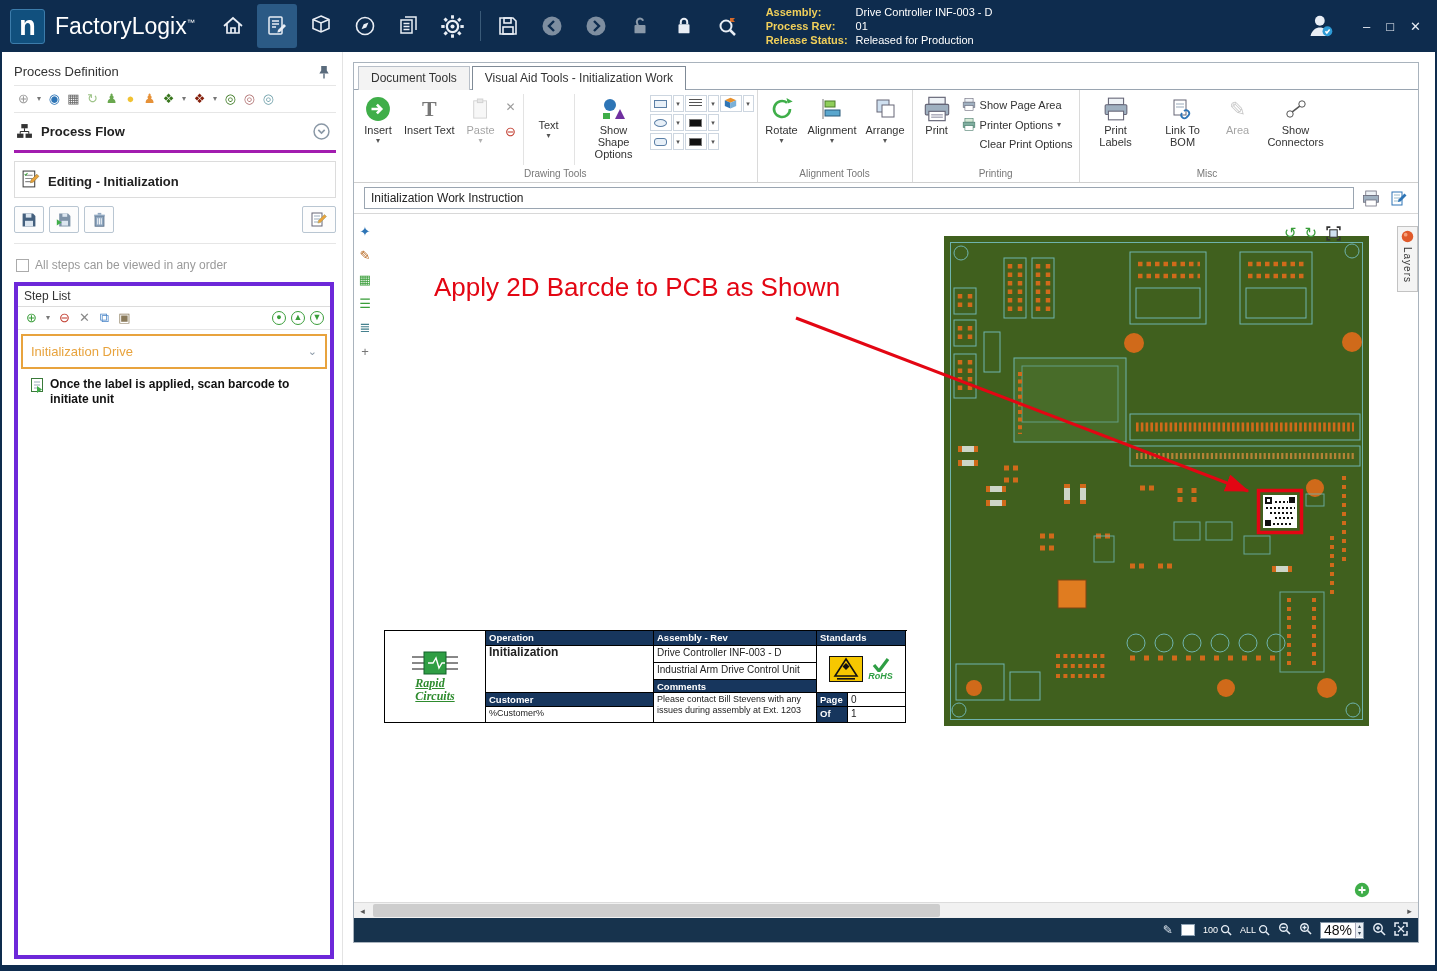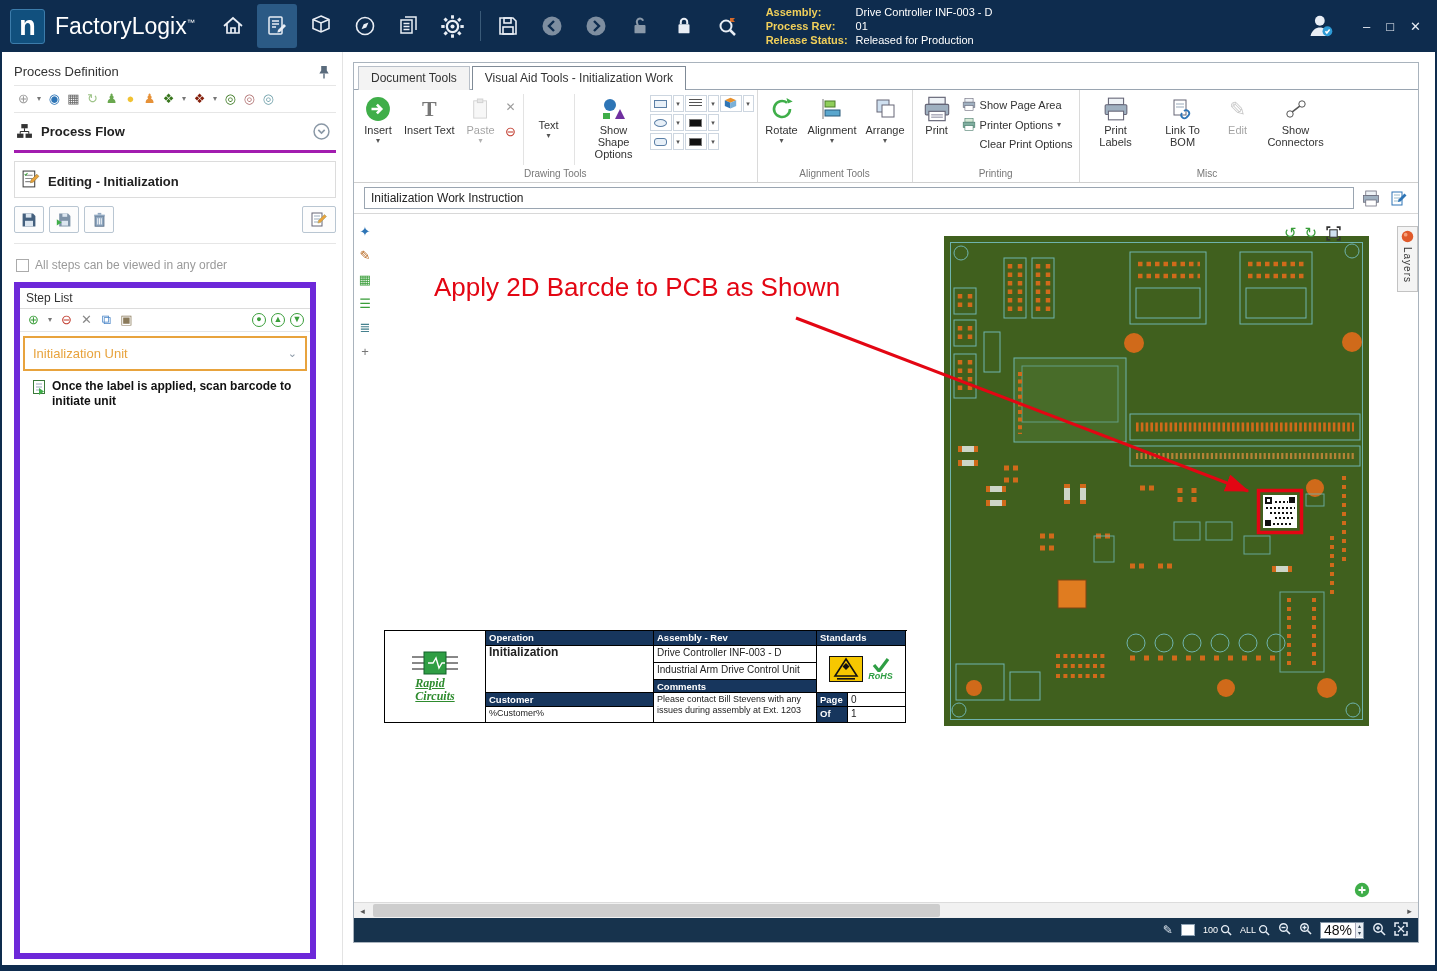--- a/index.html
+++ b/index.html
@@ -32,21 +32,21 @@
 .mi{font-size:13px;line-height:14px;display:inline-block;text-align:center;width:15px}
 .mi.sm{font-size:8px;width:8px;color:#777}
 .lp-procflow{display:flex;align-items:center;gap:8px;padding:10px 6px 10px 2px;border-bottom:3px solid #a21caf;font-weight:bold;font-size:13px;color:#222}
 .lp-procflow .grow{flex:1}
 .lp-editing{display:flex;align-items:flex-end;gap:8px;margin-top:8px;padding:8px 6px;border:1px solid #dcdcdc;font-weight:bold;font-size:13px}
 .lp-actions{display:flex;align-items:center;gap:5px;margin-top:8px;padding-bottom:10px;border-bottom:1px solid #e6e6e6}
 .act-btn{width:30px;height:27px;border:1px solid #b9c6d2;background:#fdfdfd;display:flex;align-items:center;justify-content:center;border-radius:2px}
 .act-spacer{flex:1}
 .lp-check{display:flex;align-items:center;gap:6px;margin:14px 0 10px 2px;color:#9a9a9a;font-size:12px}
 .chk{width:13px;height:13px;border:1px solid #ababab;background:#fff;display:inline-block}
-.steplist{flex:1;border:6px solid #6d28d9;display:flex;flex-direction:column;min-height:0;margin-right:20px}
+.steplist{flex:1;border:4px solid #6d28d9;display:flex;flex-direction:column;min-height:0;margin-right:2px}
 .sl-title{padding:3px 6px;font-size:12px;color:#333;border-bottom:1px solid #dcdcdc}
 .sl-toolbar{display:flex;align-items:center;gap:5px;padding:4px 6px;border-bottom:1px solid #e6e6e6}
 .sl-toolbar .grow{flex:1}
 .gcirc{width:14px;height:14px;border:1.5px solid #3a9e3a;border-radius:50%;color:#3a9e3a;font-size:9px;line-height:11px;text-align:center;display:inline-block}
 .sl-step{margin:4px 3px 2px 3px;border:2px solid var(--step-orange,#e8a33d);color:var(--step-orange,#e8a33d);font-size:13px;padding:8px 8px;display:flex;align-items:center}
 .sl-step .grow{flex:1}
 .sl-step .chev{color:#8a98a6;font-size:11px}
 .sl-desc{display:flex;gap:6px;padding:6px 10px 6px 12px;font-weight:bold;font-size:12px;color:#111;line-height:15px}
 .sl-desc span{max-width:250px}
 .lp-footer{border-top:1px solid #d8d8d8;margin-top:6px;padding:8px 2px 2px 2px}
@@ -347,21 +347,21 @@
           <span class="mi" style="color:#c0392b">⊖</span>
           <span class="mi" style="color:#888">✕</span>
           <span class="mi" style="color:#4a86c8">⧉</span>
           <span class="mi" style="color:#8a7a5a">▣</span>
           <span class="grow"></span>
           <span class="gcirc">●</span>
           <span class="gcirc">▲</span>
           <span class="gcirc">▼</span>
         </div>
         <div class="sl-step">
-          <span>Initialization Unit</span>
+          <span>Initialization Drive</span>
           <span class="grow"></span>
           <span class="chev">⌄</span>
         </div>
         <div class="sl-desc">
           <svg width="14" height="16" viewBox="0 0 14 16" style="flex:0 0 auto">
               <rect x="1.5" y="1.5" width="11" height="13" fill="#fff" stroke="#3a7a3a"></rect>
               <path d="M4 5h6M4 8h6M4 11h4" stroke="#9ab"></path>
               <path d="M7 9l5 3.5L7 16z" fill="#3fae49"></path>
             </svg>
           <span>Once the label is applied, scan barcode to initiate unit</span>
@@ -579,21 +579,21 @@
                       <rect x="3" y="2" width="12" height="15" fill="#fff" stroke="#667"></rect>
                       <line x1="5" y1="6" x2="13" y2="6" stroke="#9ab"></line>
                       <line x1="5" y1="9" x2="13" y2="9" stroke="#9ab"></line>
                       <path d="M13 13a3.2 3.2 0 014.5 4.5l-2 2a3.2 3.2 0 01-4.5-4.5" fill="none" stroke="#2e75b6" stroke-width="1.8"></path>
                     </svg>
                   </span>
                 <span>Link To BOM</span>
               </button>
               <button class="rbig disabled">
                 <span class="ic" style="font-size:20px;color:#888">✎</span>
-                <span>Edit</span>
+                <span>Area</span>
               </button>
               <button class="rbig" style="max-width:72px">
                 <span class="ic">
                     <svg width="24" height="24" viewBox="0 0 24 22">
                       <circle cx="6" cy="16" r="3.2" fill="#fff" stroke="#555"></circle>
                       <circle cx="18" cy="6" r="3.2" fill="#fff" stroke="#555"></circle>
                       <line x1="8.3" y1="13.8" x2="15.7" y2="8.2" stroke="#555" stroke-width="1.6"></line>
                     </svg>
                   </span>
                 <span>Show Connectors</span>

